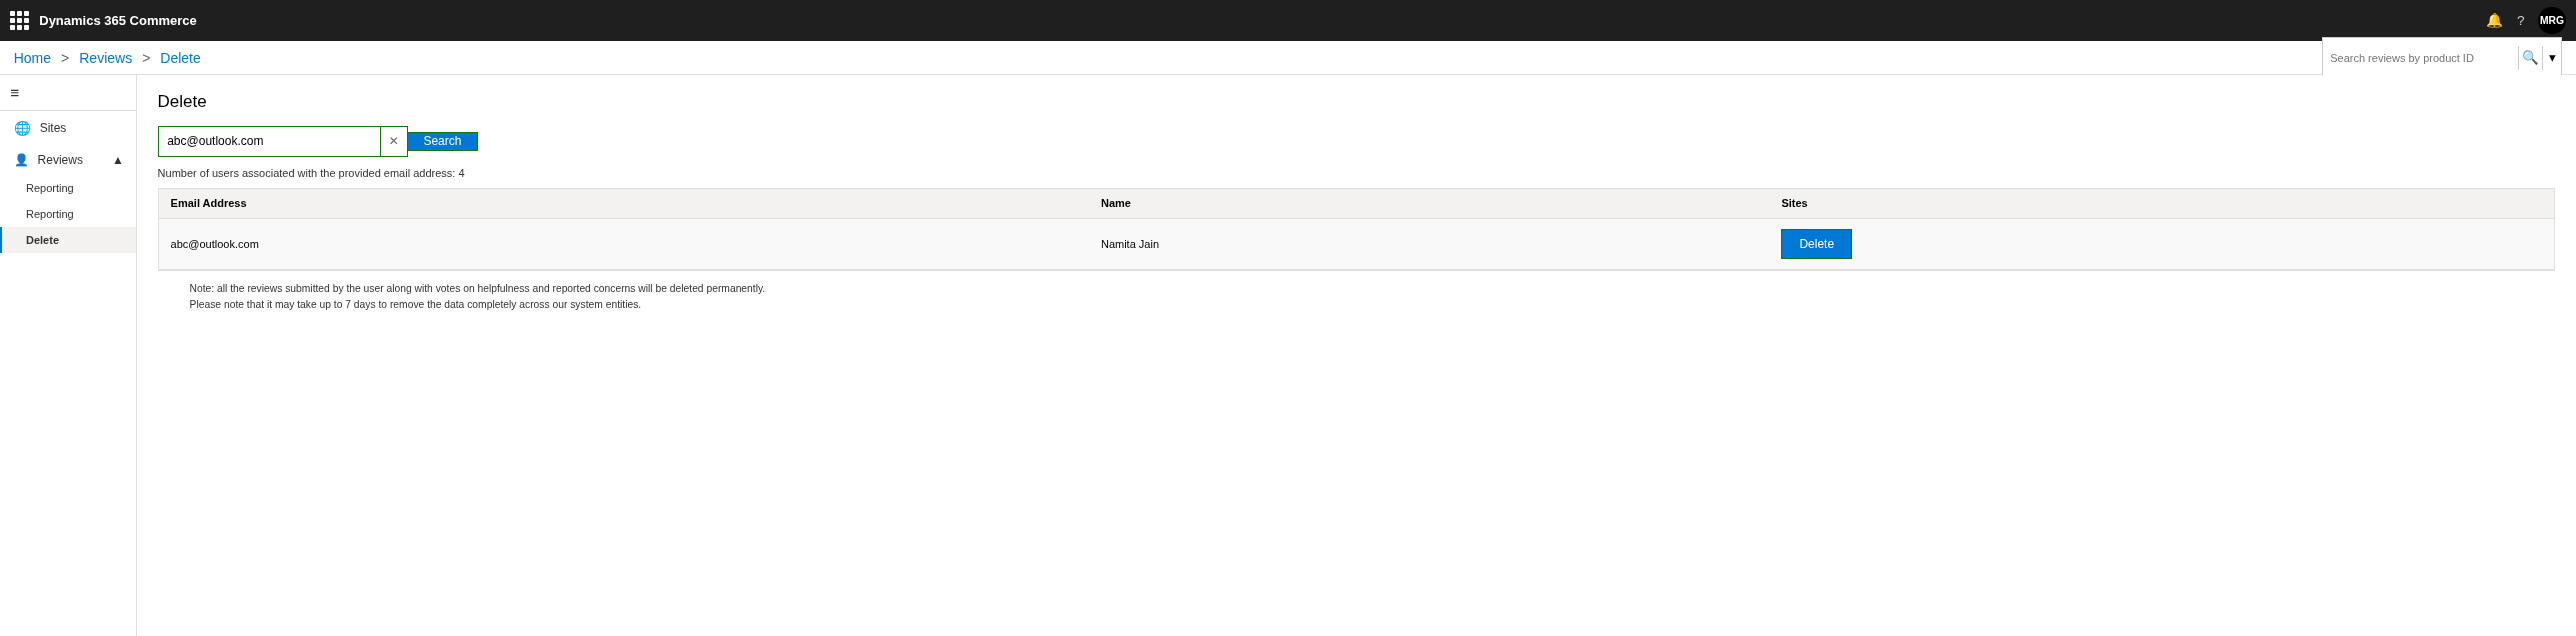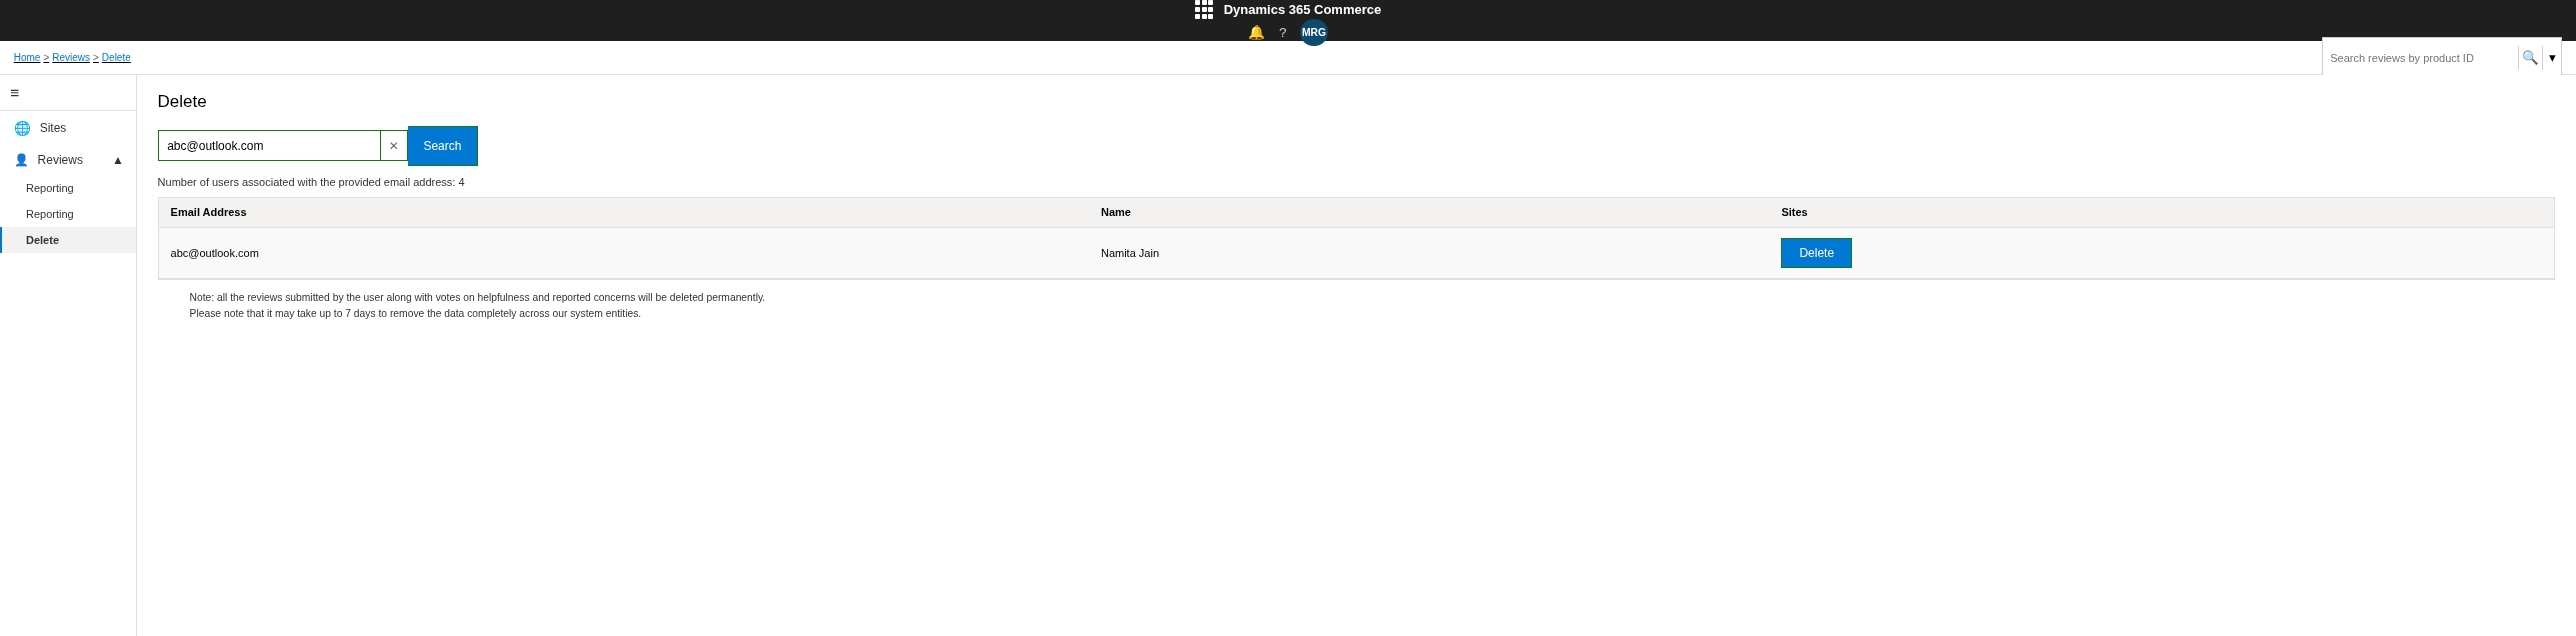--- a/index.html
+++ b/index.html
@@ -7,46 +7,45 @@
 
     
     .topbar {
       background: #1f1f1f;
       color: #fff;
       height: 41px;
       display: flex;
       align-items: center;
       padding: 0 10.3px;
       justify-content: space-between;
-      flex-direction: column;
     }
     .topbar-left { display: flex; align-items: center; gap: 10.3px; }
     .topbar-right { display: flex; align-items: center; gap: 13.7px; }
     .app-title { font-size: 13px; font-weight: 600; color: #fff; }
     .waffle-icon { display: grid; grid-template-columns: repeat(3,5.1px); gap: 1.7px; cursor: pointer; }
     .waffle-dot { width: 5.1px; height: 5.1px; background: #fff; border-radius: 0.9px; }
     .topbar-icon { color: #ccc; font-size: 13.7px; cursor: pointer; }
     .avatar {
       width: 27.4px; height: 27.4px; border-radius: 50%;
-      background: #0c4a6e; color: #fff;
+      background: #000000; color: #fff;
       display: flex; align-items: center; justify-content: center;
       font-size: 10.3px; font-weight: 700; cursor: pointer;
     }
 
     
     .breadcrumb-bar {
       background: #fff;
       border-bottom: 0.9px solid #e1dfdd;
       height: 34px;
       display: flex;
       align-items: center;
       justify-content: space-between;
       padding: 0 13.7px;
     }
-    .breadcrumb { display: flex; align-items: center; gap: 3px; font-size: 10px; text-decoration: underline; }
+    .breadcrumb { display: flex; align-items: center; gap: 10px; font-size: 14px; }
     .breadcrumb a { color: #0078d4; text-decoration: none; cursor: pointer; }
     .breadcrumb-sep { color: #666; }
     .breadcrumb-current { color: #0078d4; }
     .search-bar-top {
       display: flex; align-items: center;
       border: 0.9px solid #ccc; background: #fff;
       height: 41px; min-width: 240px;
     }
     .search-bar-top input {
       border: none; outline: none; padding: 0 6.9px;
@@ -121,21 +120,21 @@
     }
     .clear-btn {
       background: #fff; border: 1.7px solid #107c10;
       border-left: none; height: 31px; width: 27.4px;
       cursor: pointer; font-size: 12px; color: #666;
       display: flex; align-items: center; justify-content: center;
     }
     .search-submit-btn {
       background: #0078d4; color: #fff;
       border: 1.7px solid #107c10;
-      border-left: none; height: 40px; padding: 0 15.4px;
+      border-left: none; height: 19px; padding: 0 15.4px;
       font-size: 12px; cursor: pointer; font-weight: 400;
     }
 
     .user-count { font-size: 11px; color: #333; margin-bottom: 8.6px; }
 
     
     .table-wrap { border: 0.9px solid #e1dfdd; }
     table { width: 100%; border-collapse: collapse; }
     thead tr { background: #f3f2f1; }
     th {

